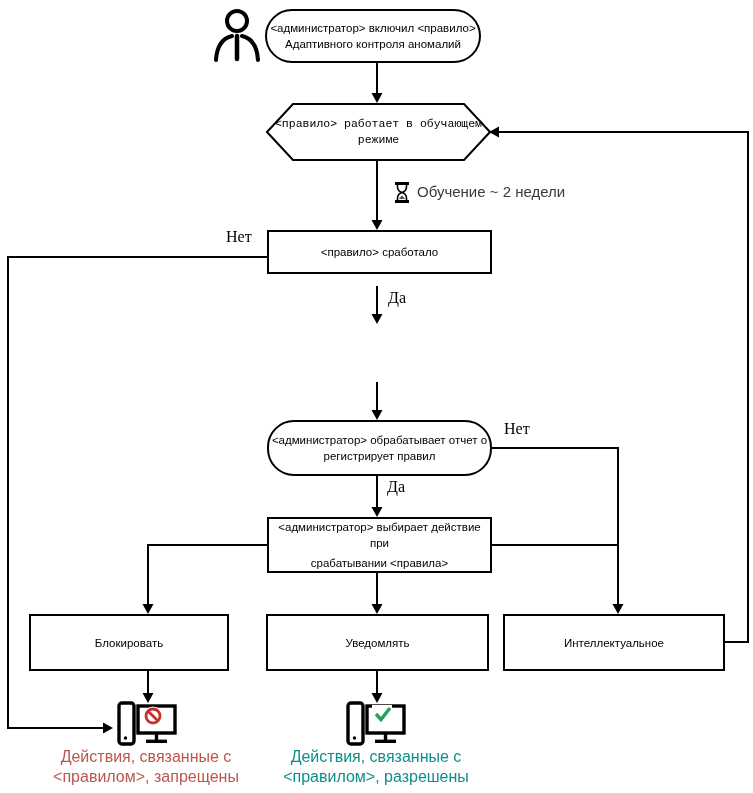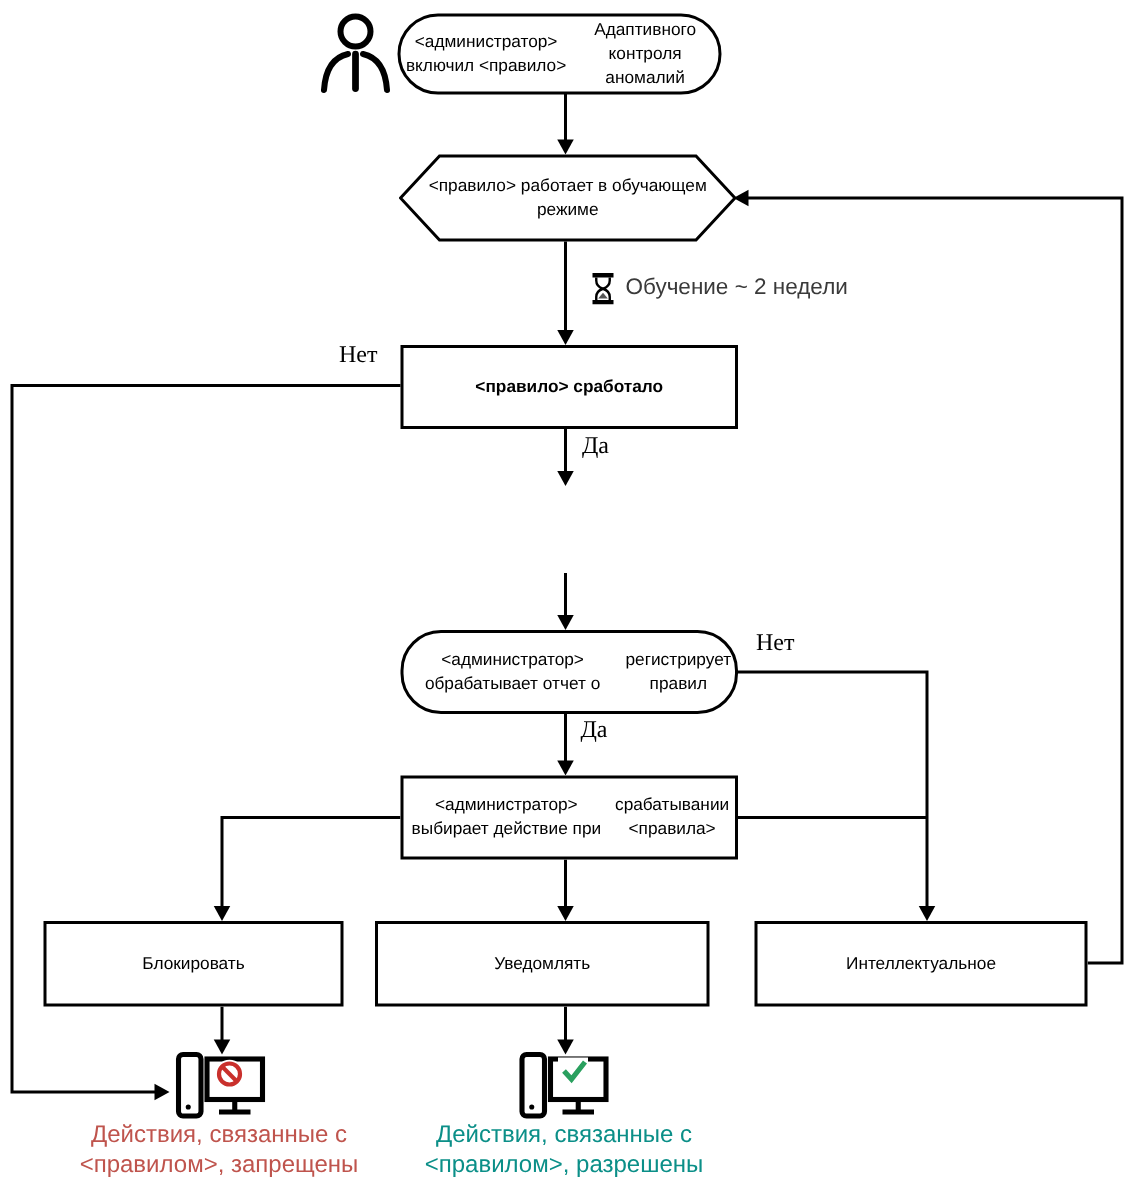--- a/index.html
+++ b/index.html
@@ -5,30 +5,30 @@
   html,body { margin:0; padding:0; background:#fff; }
   .canvas {
     position:relative; width:753px; height:793px; background:#ffffff;
     font-family:"Liberation Sans", sans-serif; overflow:hidden; color:#000;
   }
   svg.edges { position:absolute; left:0; top:0; z-index:1; }
   .abs { position:absolute; z-index:2; }
   .node {
     position:absolute; z-index:2; box-sizing:border-box;
     border:2px solid #000; background:#fff;
-    display:flex; align-items:center; justify-content:center;
+    display:flex; flex-direction:column; align-items:center; justify-content:center;
     text-align:center; font-size:11.5px; line-height:16px;
   }
   .stadium { border-radius:27px; }
   .hex { position:absolute; z-index:2; }
   .hex svg { display:block; }
   .hex-text {
     position:absolute; left:0; top:0; right:0; bottom:0;
     display:flex; flex-direction:column; align-items:center; justify-content:center;
-    text-align:center; font-size:11.5px; line-height:16px;
+    text-align:center; font-size:11.5px; line-height:16px;font-family:Liberation Mono, monospace;
   }
   .edge-label { position:absolute; z-index:2; font-size:16px;font-family:Liberation Serif, serif; }
   .training-label { position:absolute; z-index:2; font-size:15px; }
   .caption { position:absolute; z-index:2; text-align:center; font-size:16px; line-height:20px; }
 </style>
 </head>
 <body>
 
 <div class="canvas">
 
@@ -89,21 +89,21 @@
   </div>
 
   <svg class="abs" style="left:394px;top:182px;" width="16" height="21" viewBox="0 0 16 21">
     <line x1="1" y1="1.5" x2="15" y2="1.5" stroke="#000" stroke-width="3"></line>
     <line x1="1" y1="19.5" x2="15" y2="19.5" stroke="#000" stroke-width="3"></line>
     <path d="M3.5 3 V5 Q3.5 9 8 10.5 Q3.5 12 3.5 16 V18 M12.5 3 V5 Q12.5 9 8 10.5 Q12.5 12 12.5 16 V18" fill="none" stroke="#000" stroke-width="1.6"></path>
     <path d="M4.8 17 L11.2 17 L8 13.2 Z" fill="#555"></path>
   </svg>
   <div class="training-label" style="left: 417px; top: 183px; color: rgb(58, 58, 58);">Обучение ~ 2 недели</div>
 
-  <div class="node" style="left:267px;top:230px;width:225px;height:56px;font-weight:bold;">
+  <div class="node" style="left:267px;top:230px;width:225px;height:44px;">
     <div>&lt;правило&gt; сработало</div>
   </div>
 
   <div class="edge-label" style="left:226px;top:228px;">Нет</div>
   <div class="edge-label" style="left:388px;top:289px;">Да</div>
   <div class="edge-label" style="left:504px;top:420px;">Нет</div>
   <div class="edge-label" style="left:387px;top:478px;">Да</div>
 
 
   <div class="node" style="left:267px;top:420px;width:225px;height:56px;border-radius:27px;">
@@ -112,21 +112,21 @@
   </div>
 
   <div class="node" style="left:267px;top:517px;width:225px;height:56px;justify-content:space-between;">
     <div>&lt;администратор&gt; выбирает действие при</div>
     <div>срабатывании &lt;правила&gt;</div>
   </div>
 
   <div class="node" style="left:29px;top:614px;width:200px;height:57px;">
     <div>Блокировать</div>
   </div>
-  <div class="node" style="left:250px;top:614px;width:223px;height:57px;">
+  <div class="node" style="left:266px;top:614px;width:223px;height:57px;">
     <div>Уведомлять</div>
   </div>
   <div class="node" style="left:503px;top:614px;width:222px;height:57px;">
     <div>Интеллектуальное</div>
   </div>
 
   <svg class="abs" style="left:117px;top:701px;" width="62" height="46" viewBox="0 0 62 46">
     <rect x="2" y="2" width="15" height="41" rx="3" fill="#fff" stroke="#000" stroke-width="3.4"></rect>
     <circle cx="8.5" cy="37" r="1.7" fill="#000"></circle>
     <rect x="21" y="5" width="37" height="27" fill="#fff" stroke="#000" stroke-width="3.4"></rect>

